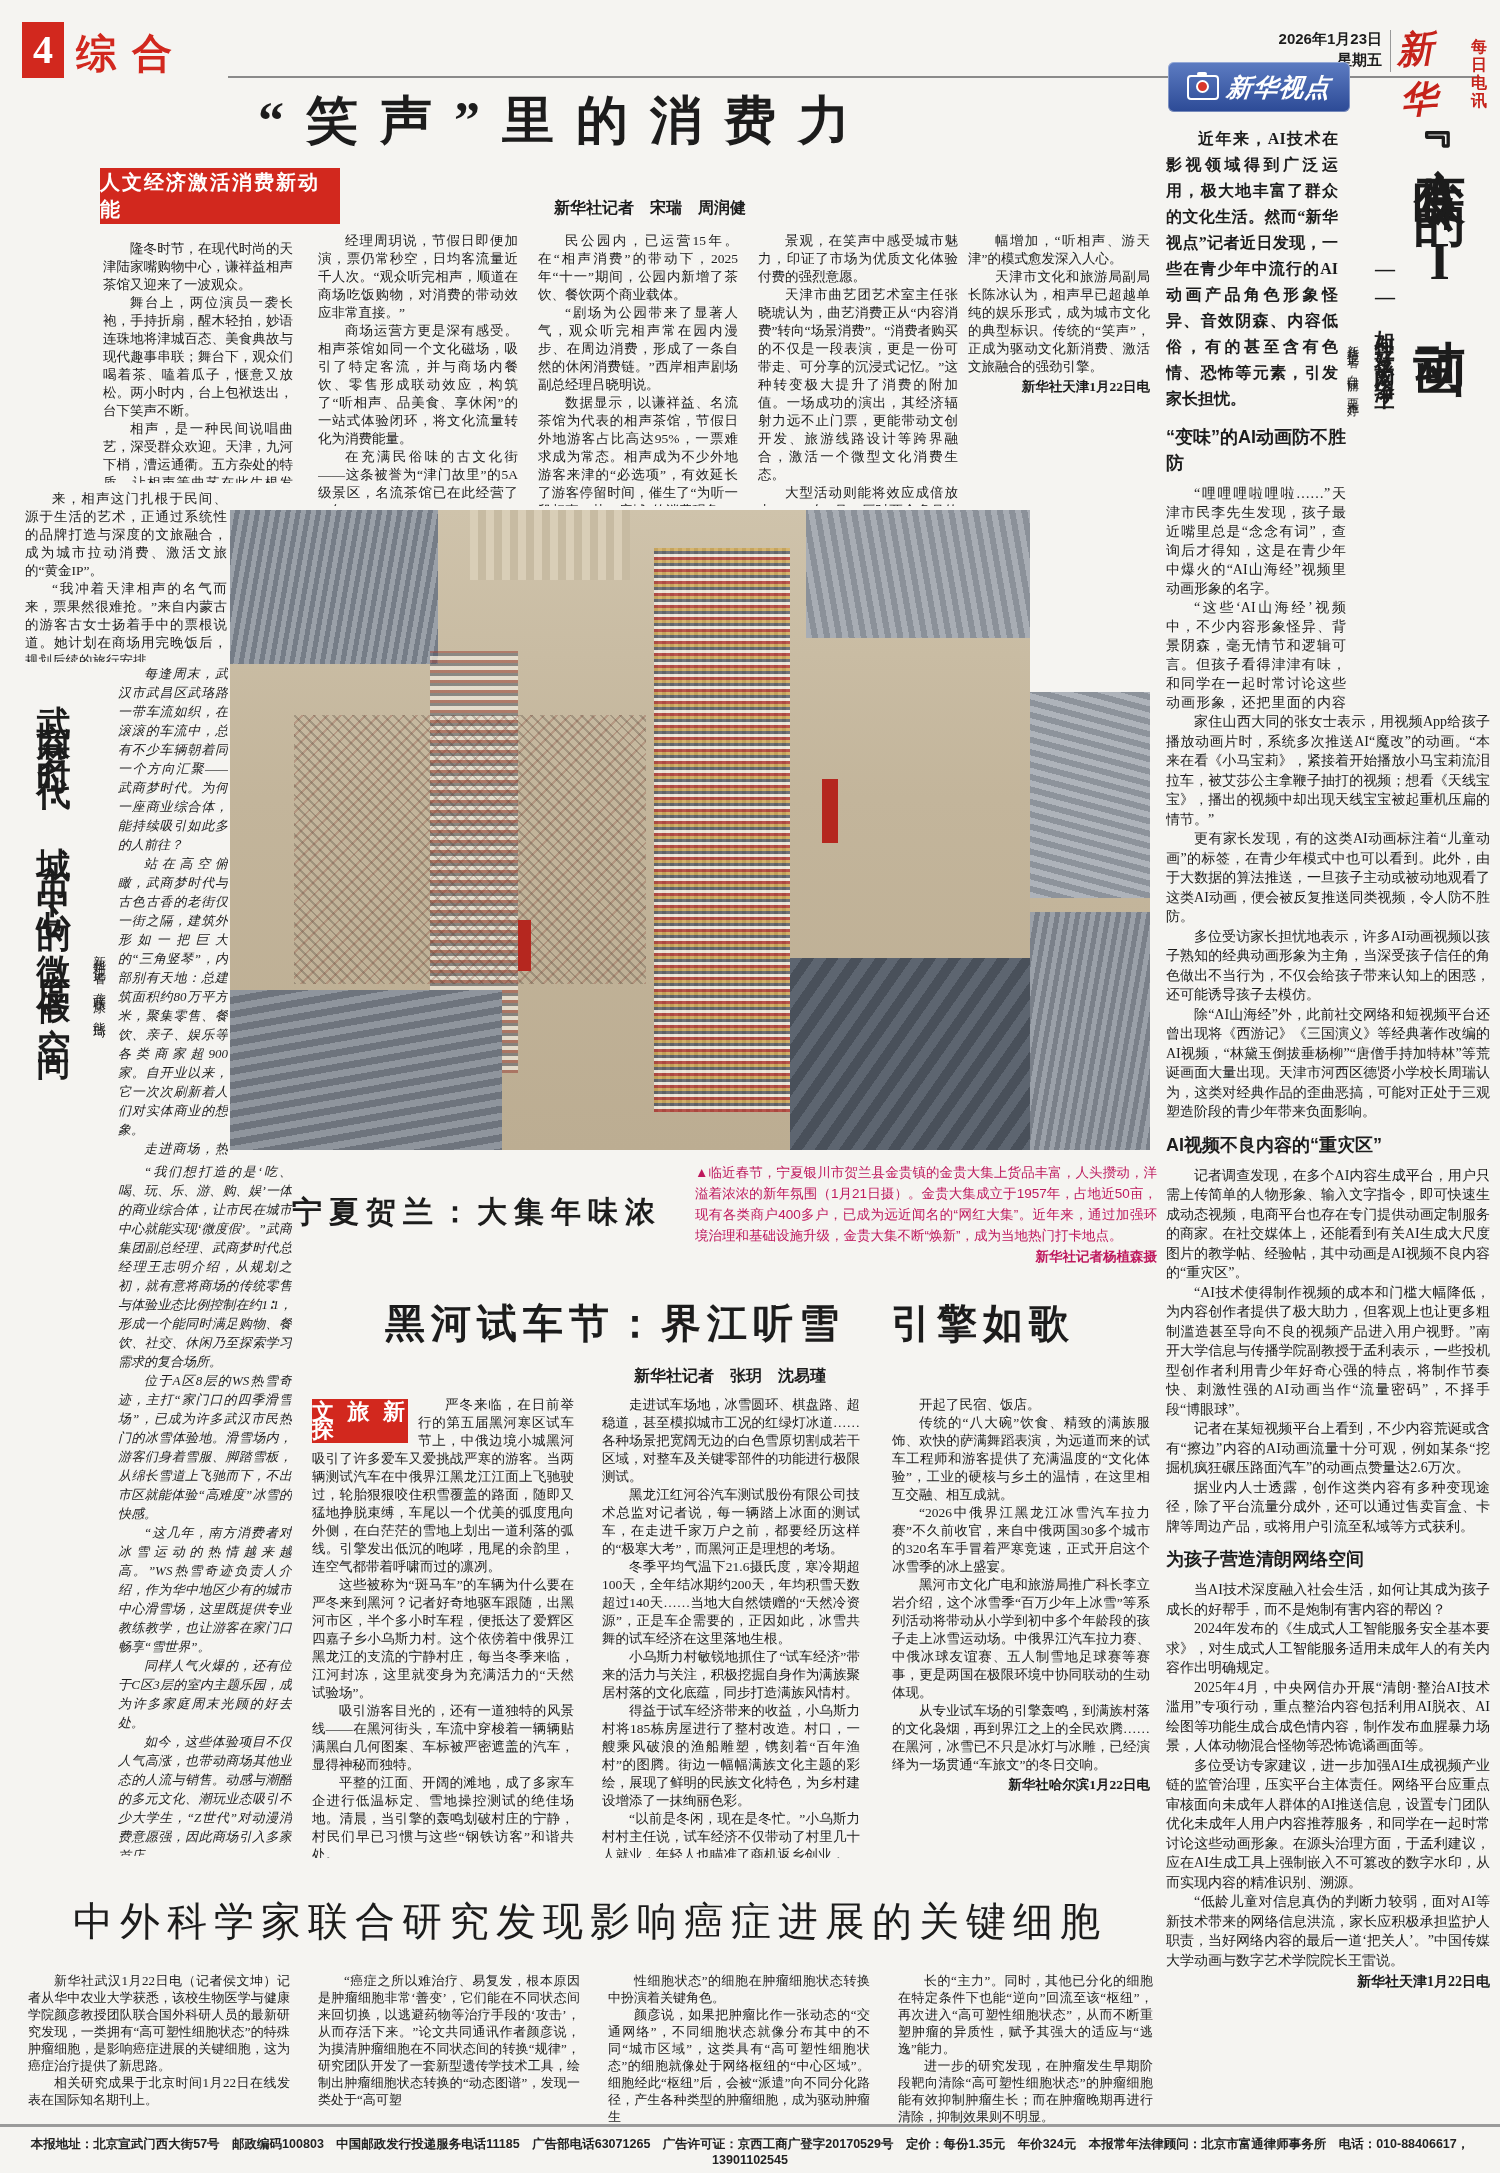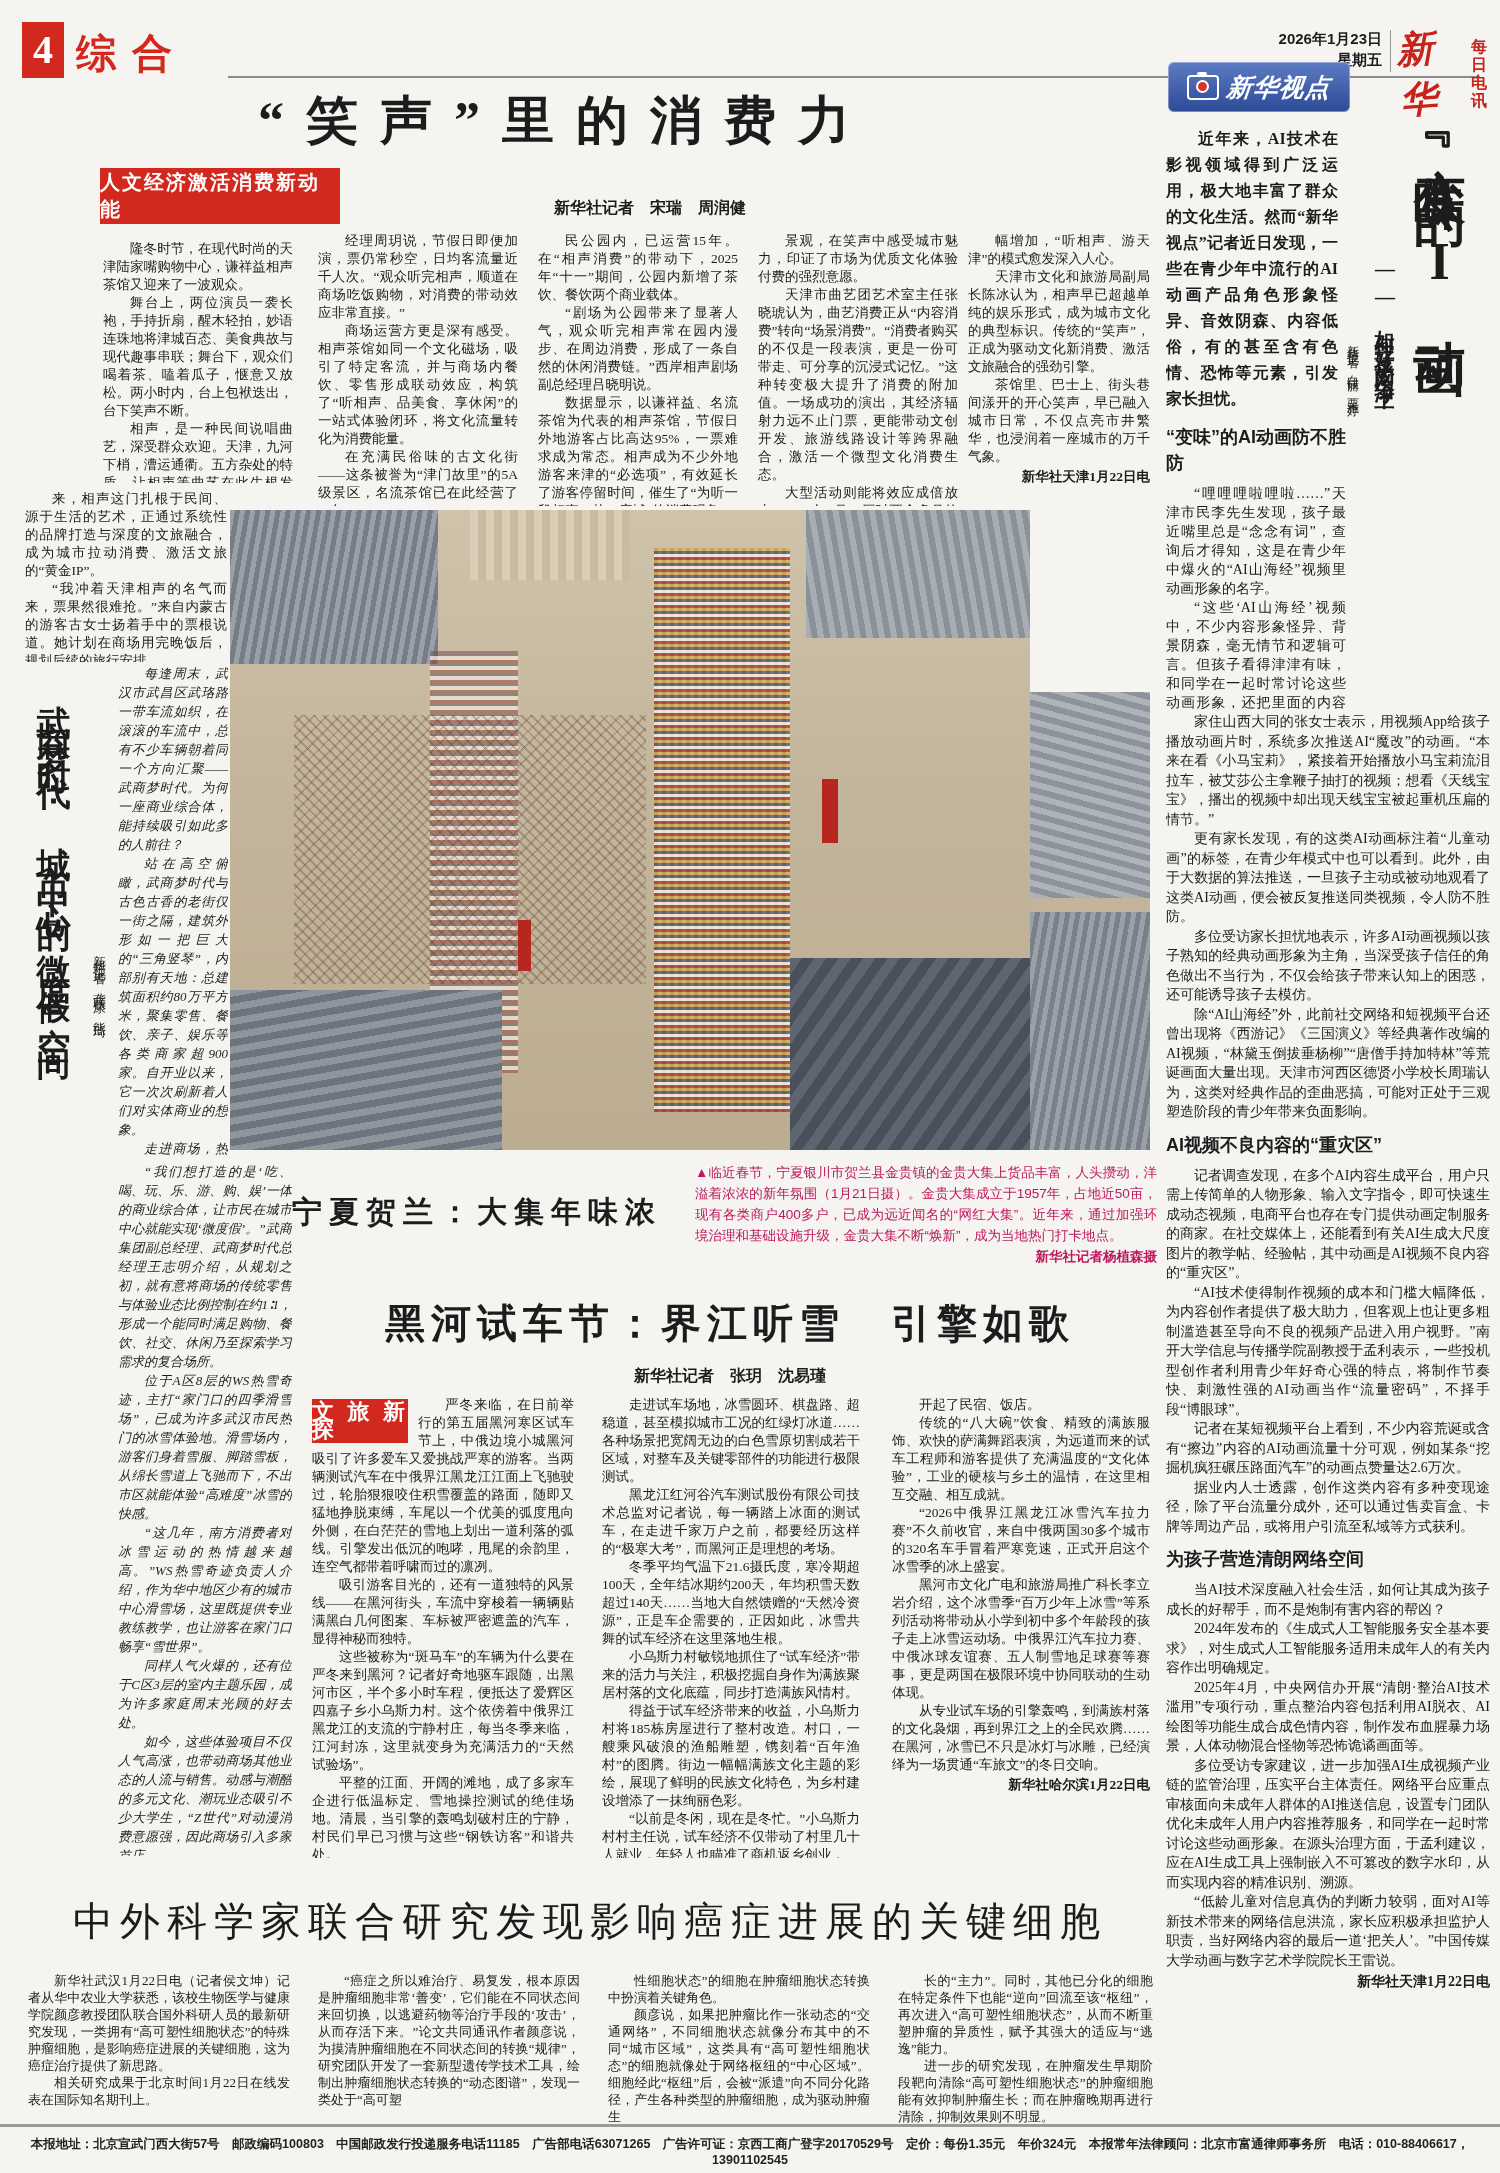--- a/index.html
+++ b/index.html
@@ -111,21 +111,20 @@
     </div>
   <div class="col fs13" style="left:758px;top:232px;width:200px;height:274px;">
       <p class="para">景观，在笑声中感受城市魅力，印证了市场为优质文化体验付费的强烈意愿。</p>
       <p class="para">天津市曲艺团艺术室主任张晓琥认为，曲艺消费正从“内容消费”转向“场景消费”。“消费者购买的不仅是一段表演，更是一份可带走、可分享的沉浸式记忆。”这种转变极大提升了消费的附加值。一场成功的演出，其经济辐射力远不止门票，更能带动文创开发、旅游线路设计等跨界融合，激活一个微型文化消费生态。</p>
       <p class="para">大型活动则能将效应成倍放大。2025年9月，历时两个多月的第十四届天津相声节，通过36场主题演出、超过200场小剧场惠民活动，产生了显著的经济“乘数效应”。活动期间，古文化街、五大道等核心景区客流量明显增长，周边餐饮、零售营业额也大</p>
     </div>
   <div class="col fs13" style="left:968px;top:232px;width:182px;height:428px;">
     <div>
         <p class="para">幅增加，“听相声、游天津”的模式愈发深入人心。</p>
         <p class="para">天津市文化和旅游局副局长陈冰认为，相声早已超越单纯的娱乐形式，成为城市文化的典型标识。传统的“笑声”，正成为驱动文化新消费、激活文旅融合的强劲引擎。</p>
-        <p class="para">茶馆里、巴士上、街头巷间漾开的开心笑声，早已融入城市日常，不仅点亮市井繁华，也浸润着一座城市的万千气象。</p>
       </div>
     <div class="dateline">新华社天津1月22日电</div>
   </div>
 
   <div class="abs vtext wuhead">武商梦时代：城市中心的『微度假』空间</div>
   <div class="abs vtext wubyline">新华社记者　龚联康　熊琦</div>
   <div class="col kai" style="left:118px;top:664px;width:110px;height:492px;">
       <p class="para">每逢周末，武汉市武昌区武珞路一带车流如织，在滚滚的车流中，总有不少车辆朝着同一个方向汇聚——武商梦时代。为何一座商业综合体，能持续吸引如此多的人前往？</p>
       <p class="para">站在高空俯瞰，武商梦时代与古色古香的老街仅一街之隔，建筑外形如一把巨大的“三角竖琴”，内部别有天地：总建筑面积约80万平方米，聚集零售、餐饮、亲子、娱乐等各类商家超900家。自开业以来，它一次次刷新着人们对实体商业的想象。</p>
       <p class="para">走进商场，热闹的气息扑面而来。可容纳3000余人的空中滑雪场、近5万平方米的室内主题乐园、老字号与地道小吃云集的“楚汉味”美食街区……多元业态交织，让商场不再是单纯的购物场所，更像一座藏在城市中心的“快乐岛”。</p>
@@ -163,22 +162,22 @@
     <span>▲临近春节，宁夏银川市贺兰县金贵镇的金贵大集上货品丰富，人头攒动，洋溢着浓浓的新年氛围（1月21日摄）。金贵大集成立于1957年，占地近50亩，现有各类商户400多户，已成为远近闻名的“网红大集”。近年来，通过加强环境治理和基础设施升级，金贵大集不断“焕新”，成为当地热门打卡地点。</span>
     <div class="capcredit">新华社记者杨植森摄</div>
   </div>
 
   <div class="abs h2heihe">黑河试车节：界江听雪　引擎如歌</div>
   <div class="byline" style="left:310px;top:1366px;width:840px;">新华社记者　张玥　沈易瑾</div>
   <div class="col fs13" style="left:312px;top:1396px;width:262px;height:462px;">
     <div class="kicker lbl-wenlv">文旅新探</div>
     <div>
         <p class="para">严冬来临，在日前举行的第五届黑河寒区试车节上，中俄边境小城黑河吸引了许多爱车又爱挑战严寒的游客。当两辆测试汽车在中俄界江黑龙江江面上飞驰驶过，轮胎狠狠咬住积雪覆盖的路面，随即又猛地挣脱束缚，车尾以一个优美的弧度甩向外侧，在白茫茫的雪地上划出一道利落的弧线。引擎发出低沉的咆哮，甩尾的余韵里，连空气都带着呼啸而过的凛冽。</p>
+        <p class="para">这些被称为“斑马车”的车辆为什么要在严冬来到黑河？记者好奇地驱车跟随，出黑河市区，半个多小时车程，便抵达了爱辉区四嘉子乡小乌斯力村。这个依傍着中俄界江黑龙江的支流的宁静村庄，每当冬季来临，江河封冻，这里就变身为充满活力的“天然试验场”。</p>
         <p class="para">吸引游客目光的，还有一道独特的风景线——在黑河街头，车流中穿梭着一辆辆贴满黑白几何图案、车标被严密遮盖的汽车，显得神秘而独特。</p>
-        <p class="para">这些被称为“斑马车”的车辆为什么要在严冬来到黑河？记者好奇地驱车跟随，出黑河市区，半个多小时车程，便抵达了爱辉区四嘉子乡小乌斯力村。这个依傍着中俄界江黑龙江的支流的宁静村庄，每当冬季来临，江河封冻，这里就变身为充满活力的“天然试验场”。</p>
         <p class="para">平整的江面、开阔的滩地，成了多家车企进行低温标定、雪地操控测试的绝佳场地。清晨，当引擎的轰鸣划破村庄的宁静，村民们早已习惯与这些“钢铁访客”和谐共处。</p>
       </div>
   </div>
   <div class="col fs13" style="left:602px;top:1396px;width:258px;height:462px;">
       <p class="para">走进试车场地，冰雪圆环、棋盘路、超稳道，甚至模拟城市工况的红绿灯冰道……各种场景把宽阔无边的白色雪原切割成若干区域，对整车及关键零部件的功能进行极限测试。</p>
       <p class="para">黑龙江红河谷汽车测试股份有限公司技术总监对记者说，每一辆踏上冰面的测试车，在走进千家万户之前，都要经历这样的“极寒大考”，而黑河正是理想的考场。</p>
       <p class="para">冬季平均气温下21.6摄氏度，寒冷期超100天，全年结冰期约200天，年均积雪天数超过140天……当地大自然馈赠的“天然冷资源”，正是车企需要的，正因如此，冰雪共舞的试车经济在这里落地生根。</p>
       <p class="para">小乌斯力村敏锐地抓住了“试车经济”带来的活力与关注，积极挖掘自身作为满族聚居村落的文化底蕴，同步打造满族风情村。</p>
       <p class="para">得益于试车经济带来的收益，小乌斯力村将185栋房屋进行了整村改造。村口，一艘乘风破浪的渔船雕塑，镌刻着“百年渔村”的图腾。街边一幅幅满族文化主题的彩绘，展现了鲜明的民族文化特色，为乡村建设增添了一抹绚丽色彩。</p>
       <p class="para">“以前是冬闲，现在是冬忙。”小乌斯力村村主任说，试车经济不仅带动了村里几十人就业，年轻人也瞄准了商机返乡创业，</p>

